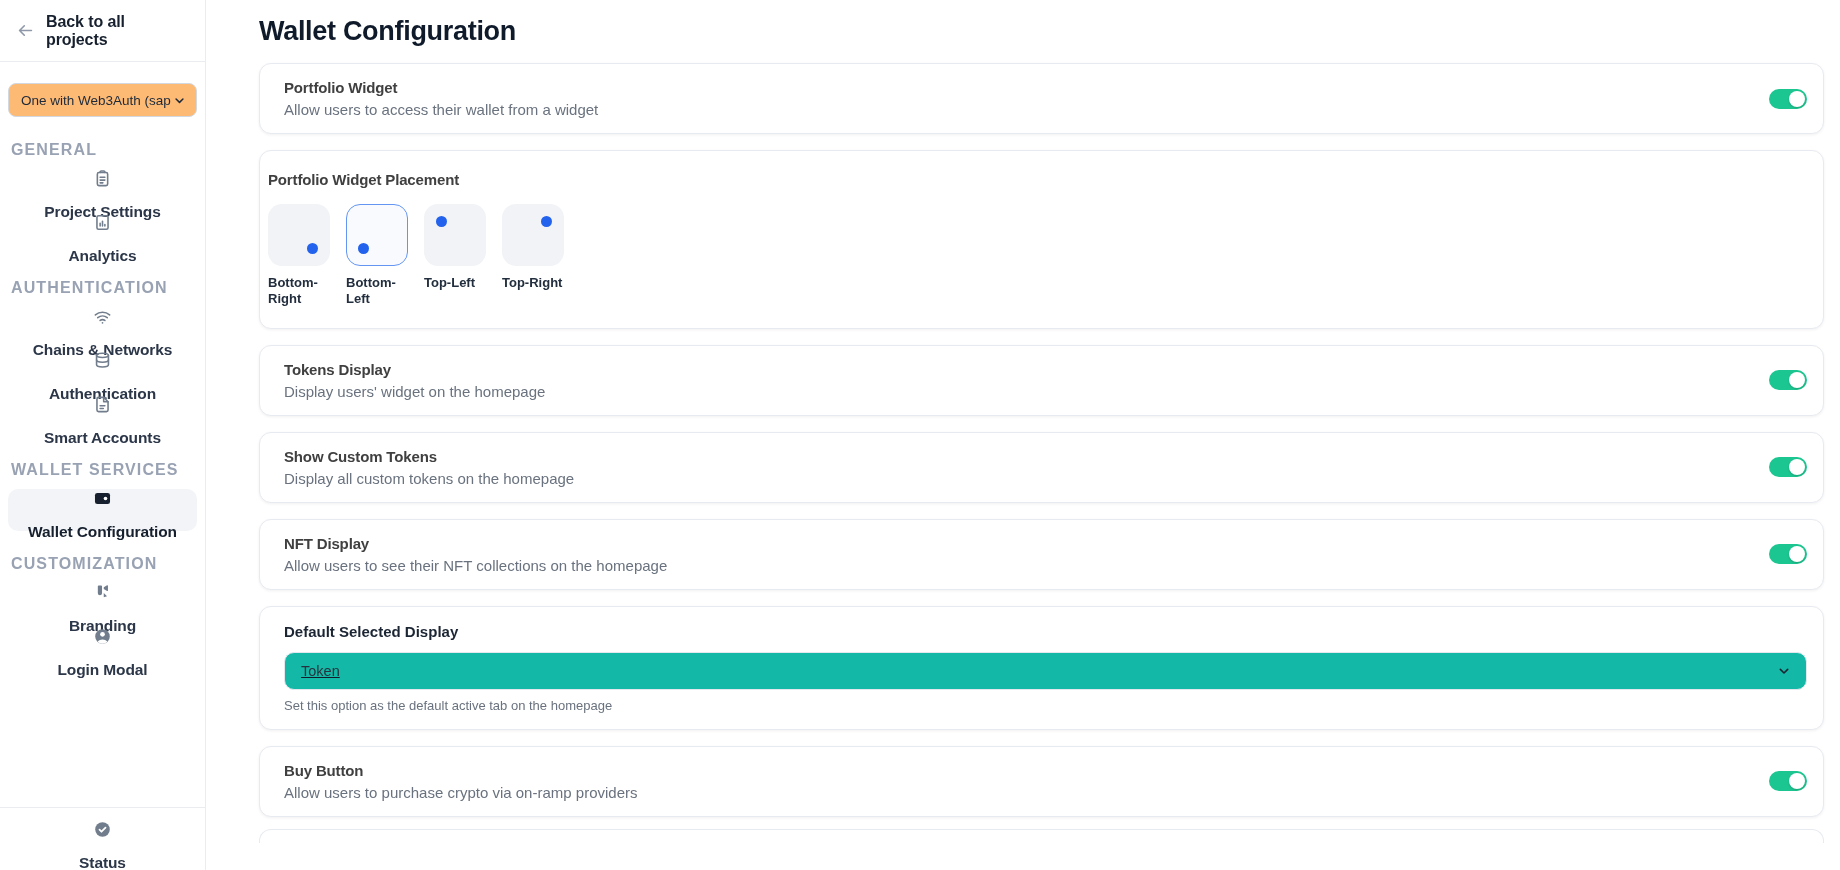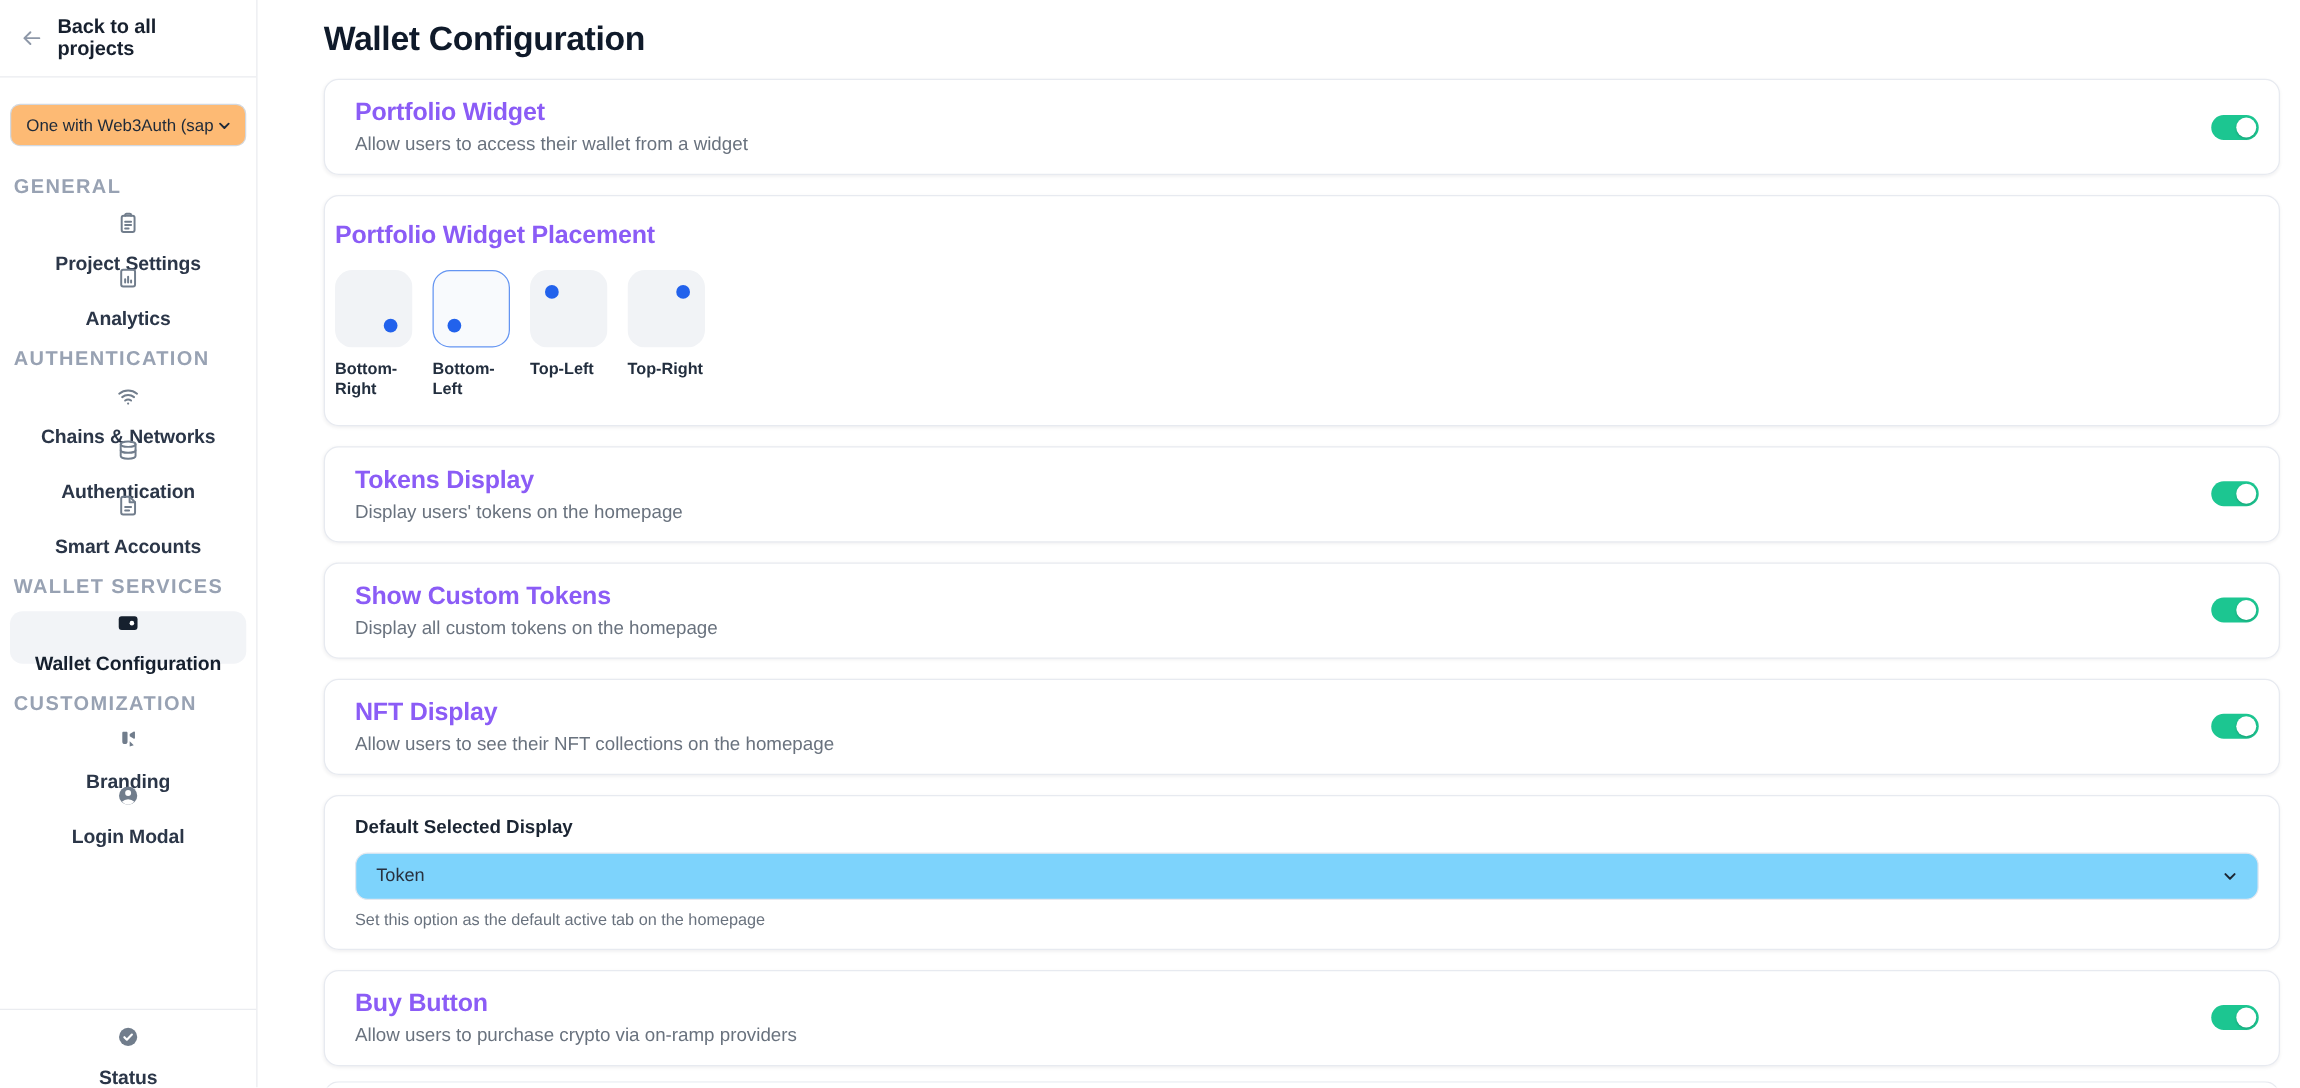--- a/index.html
+++ b/index.html
@@ -41,21 +41,21 @@
 
   
   .main { flex:1; padding:16px 16px 0 53px; }
   .page-title { font-size:27px; font-weight:700; color:#0f1a2a; letter-spacing:-0.3px;
     margin-bottom:16px; }
 
   .card { background:#fff; border:1px solid #E7EAF0; border-radius:12px;
     box-shadow:0 1px 3px rgba(15,23,42,.06); margin-bottom:16px; }
   .card.row { display:flex; align-items:center; justify-content:space-between;
     padding:15px 16px 15px 24px; }
-  .card-title { font-size:20px; font-weight:700; color:#8b5cf6; letter-spacing:-0.15px; }
+  .card-title { font-size:15px; font-weight:700; color:#404040; letter-spacing:-0.15px; }
   .card-desc { font-size:15px; color:#69727e; margin-top:5px; }
 
   .toggle { width:38px; height:20px; border-radius:999px; background:#C9CFD8; position:relative;
     cursor:pointer; flex:none; }
   .toggle.on { background:var(--accent-green, #1CC691); }
   .toggle .knob { position:absolute; top:2px; width:16px; height:16px; border-radius:50%;
     background:#fff; box-shadow:0 1px 2px rgba(0,0,0,.18); left:2px; }
   .toggle.on .knob { left:auto; right:2px; }
 
   
@@ -70,22 +70,22 @@
   .pos-br .dot { right:11px; bottom:11px; }
   .pos-bl .dot { left:11px; bottom:11px; }
   .pos-tl .dot { left:11px; top:11px; }
   .pos-tr .dot { right:11px; top:11px; }
   .tile-label { margin-top:9px; font-size:13px; line-height:1.25; font-weight:600; color:#222e3e; }
 
   
   .card.select-card { padding:16px 16px 16px 24px; }
   .field-label { font-size:15px; font-weight:700; color:#1b2533; }
   .select { margin-top:12px; height:38px; border:1px solid #E3E8EF; border-radius:10px;
-    background:#7dd3fc; display:flex; align-items:center; justify-content:space-between;
-    padding:0 14px 0 16px; cursor:pointer; }
+    background:#14b8a6; display:flex; align-items:center; justify-content:space-between;
+    padding:0 14px 0 16px; cursor:pointer;text-decoration:underline; }
   .select .value { font-size:14.5px; font-weight:500; color:#28313f; }
   .select .chev { color:#1d2733; display:flex; }
   .field-helper { margin-top:8px; font-size:13px; color:#69727e; }
 
   
   .card.partial { height:14px; margin-bottom:0; border-bottom:none;
     border-radius:12px 12px 0 0; box-shadow:none; }
 </style>
 </head>
 <body>
@@ -271,21 +271,21 @@
           </div>
           <div class="tile-label">Top-Right</div>
         </div>
 
       </div>
     </section>
 
     <section class="card row">
       <div>
         <div class="card-title">Tokens Display</div>
-        <div class="card-desc">Display users' tokens on the homepage</div>
+        <div class="card-desc">Display users' widget on the homepage</div>
       </div>
       <div class="toggle on">
           <span class="knob"></span>
         </div>
     </section>
 
     <section class="card row">
       <div>
         <div class="card-title">Show Custom Tokens</div>
         <div class="card-desc">Display all custom tokens on the homepage</div>

